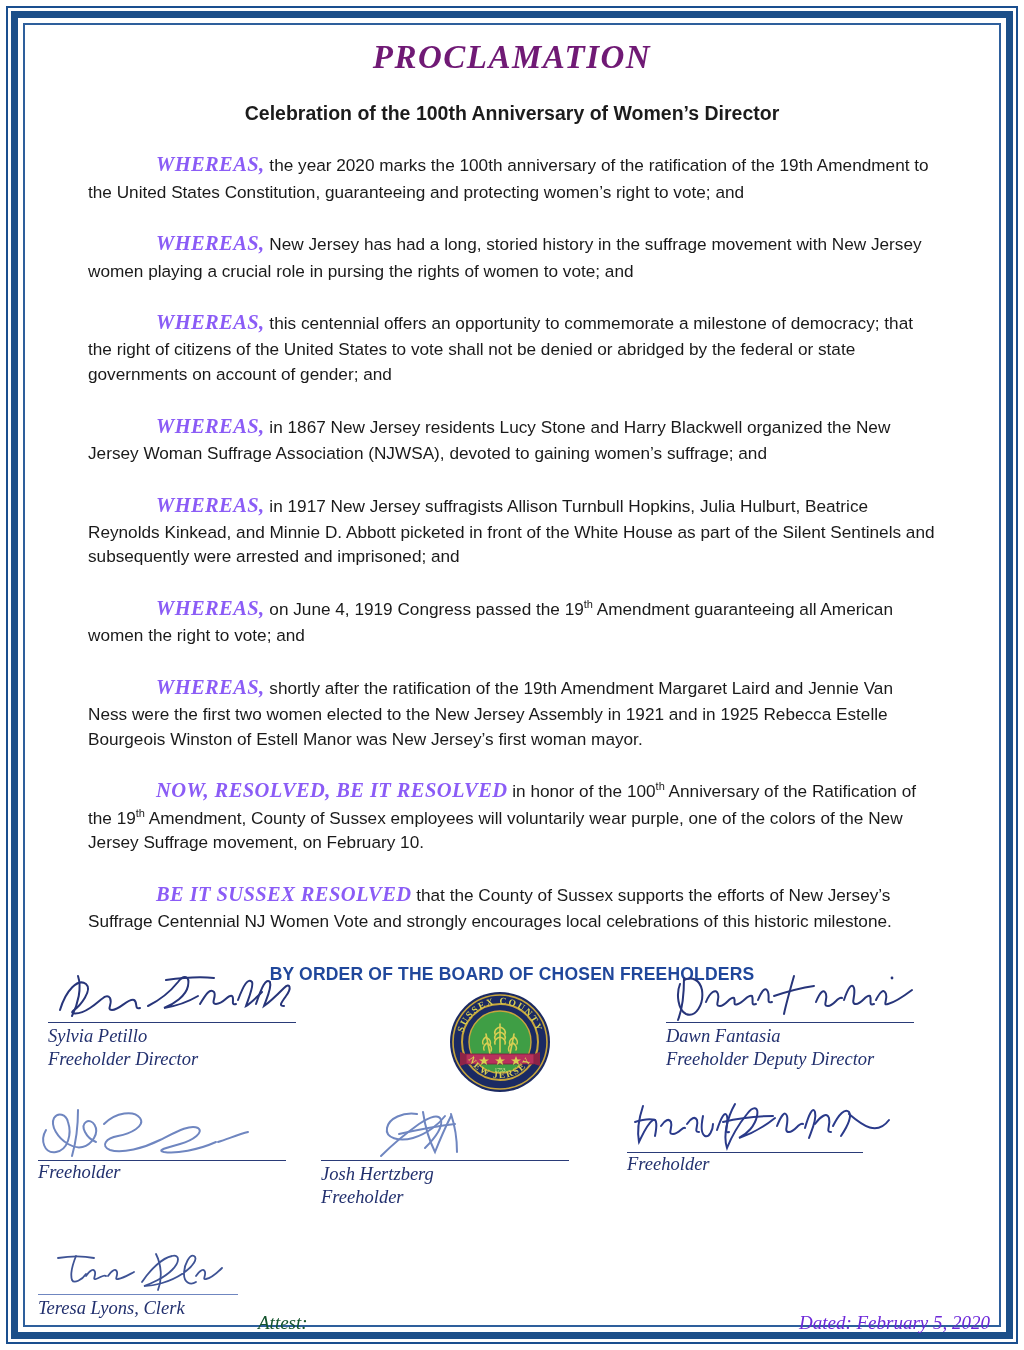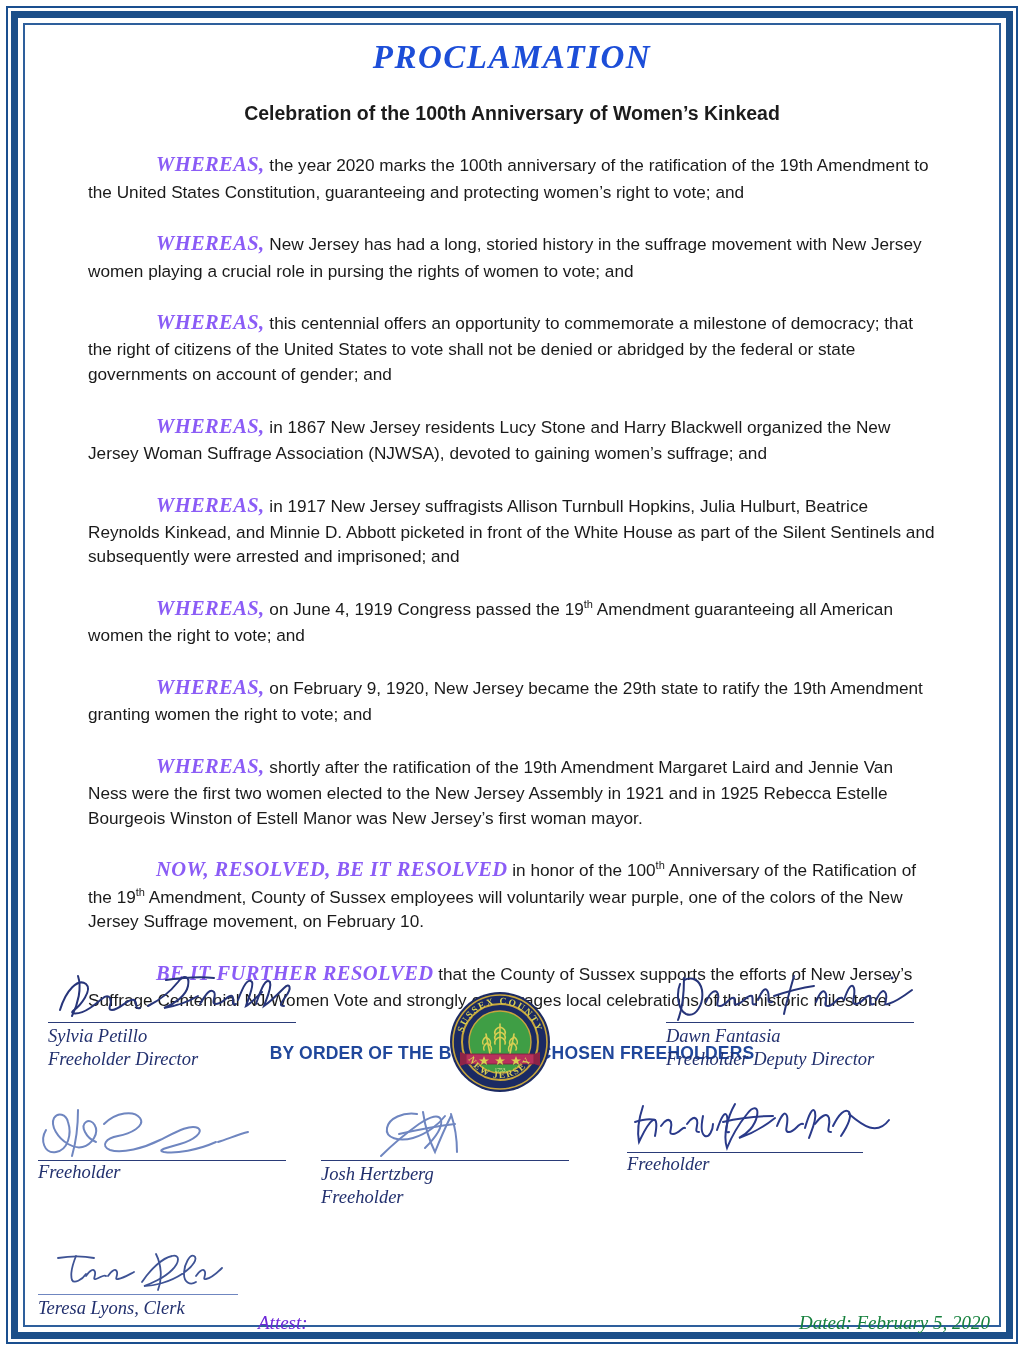--- a/index.html
+++ b/index.html
@@ -56,21 +56,21 @@
   }
 
   
   .title {
     text-align: center;
     font-family: "Liberation Serif", "DejaVu Serif", serif;
     font-style: italic;
     font-weight: bold;
     font-size: 33px;
     letter-spacing: 1.5px;
-    color: #1d4ed8;
+    color: #701a75;
     margin: 9px 0 0 0;
     line-height: 1.1;
   }
   .subtitle {
     text-align: center;
     font-family: "Liberation Sans", sans-serif;
     font-weight: bold;
     font-size: 19.5px;
     color: #1c1c1c;
     margin: 27px 0 0 0;
@@ -157,61 +157,60 @@
     top: 30px;
     width: 104px;
     height: 104px;
   }
 
   .attest-label {
     position: absolute;
     font-family: "Liberation Serif", "DejaVu Serif", serif;
     font-style: italic;
     font-size: 19px;
+    color: #14532d;
+  }
+  .dated {
+    position: absolute;
+    right: 4px;
+    font-family: "Liberation Serif", "DejaVu Serif", serif;
+    font-style: italic;
+    font-size: 19px;
     color: #6d28d9;
-  }
-  .dated {
-    position: absolute;
-    right: 4px;
-    font-family: "Liberation Serif", "DejaVu Serif", serif;
-    font-style: italic;
-    font-size: 19px;
-    color: #15803d;
     white-space: nowrap;
   }
 </style>
 </head>
 <body>
 
 <div class="page">
 
   <div class="border-outer"></div>
   <div class="border-mid"></div>
   <div class="border-inner"></div>
 
   <div class="content">
 
     <div class="title">PROCLAMATION</div>
 
-    <div class="subtitle">Celebration of the 100th Anniversary of Women’s Kinkead</div>
+    <div class="subtitle">Celebration of the 100th Anniversary of Women’s Director</div>
 
     <div id="clause-container">
         <div class="para"><span class="lead">WHEREAS,</span><span> the year 2020 marks the 100th anniversary of the ratification of the 19th Amendment to the United States Constitution, guaranteeing and protecting women’s right to vote; and</span></div>
         <div class="para"><span class="lead">WHEREAS,</span><span> New Jersey has had a long, storied history in the suffrage movement with New Jersey women playing a crucial role in pursing the rights of women to vote; and</span></div>
         <div class="para"><span class="lead">WHEREAS,</span><span> this centennial offers an opportunity to commemorate a milestone of democracy; that the right of citizens of the United States to vote shall not be denied or abridged by the federal or state governments on account of gender; and</span></div>
         <div class="para"><span class="lead">WHEREAS,</span><span> in 1867 New Jersey residents Lucy Stone and Harry Blackwell organized the New Jersey Woman Suffrage Association (NJWSA), devoted to gaining women’s suffrage; and</span></div>
         <div class="para"><span class="lead">WHEREAS,</span><span> in 1917 New Jersey suffragists Allison Turnbull Hopkins, Julia Hulburt, Beatrice Reynolds Kinkead, and Minnie D. Abbott picketed in front of the White House as part of the Silent Sentinels and subsequently were arrested and imprisoned; and</span></div>
         <div class="para"><span class="lead">WHEREAS,</span><span> on June 4, 1919 Congress passed the 19<sup>th</sup> Amendment guaranteeing all American women the right to vote; and</span></div>
-        <div class="para"><span class="lead">WHEREAS,</span><span> on February 9, 1920, New Jersey became the 29th state to ratify the 19th Amendment granting women the right to vote; and</span></div>
         <div class="para"><span class="lead">WHEREAS,</span><span> shortly after the ratification of the 19th Amendment Margaret Laird and Jennie Van Ness were the first two women elected to the New Jersey Assembly in 1921 and in 1925 Rebecca Estelle Bourgeois Winston of Estell Manor was New Jersey’s first woman mayor.</span></div>
       </div>
 
     <div id="resolution-container">
         <div class="para"><span class="lead">NOW, RESOLVED, BE IT RESOLVED</span><span> in honor of the 100<sup>th</sup> Anniversary of the Ratification of the 19<sup>th</sup> Amendment, County of Sussex employees will voluntarily wear purple, one of the colors of the New Jersey Suffrage movement, on February 10.</span></div>
-        <div class="para"><span class="lead">BE IT FURTHER RESOLVED</span><span> that the County of Sussex supports the efforts of New Jersey’s Suffrage Centennial NJ Women Vote and strongly encourages local celebrations of this historic milestone.</span></div>
+        <div class="para"><span class="lead">BE IT SUSSEX RESOLVED</span><span> that the County of Sussex supports the efforts of New Jersey’s Suffrage Centennial NJ Women Vote and strongly encourages local celebrations of this historic milestone.</span></div>
       </div>
 
     <div class="byorder">BY ORDER OF THE BOARD OF CHOSEN FREEHOLDERS</div>
 
     <div class="sig-area">
 
       <div class="sig-block" style="left:636px; top:10px;">
         <div class="sig-ink">
           <svg width="250" height="52" viewBox="0 0 250 52">
             <g fill="none" stroke="#27357a" stroke-width="2" stroke-linecap="round">

